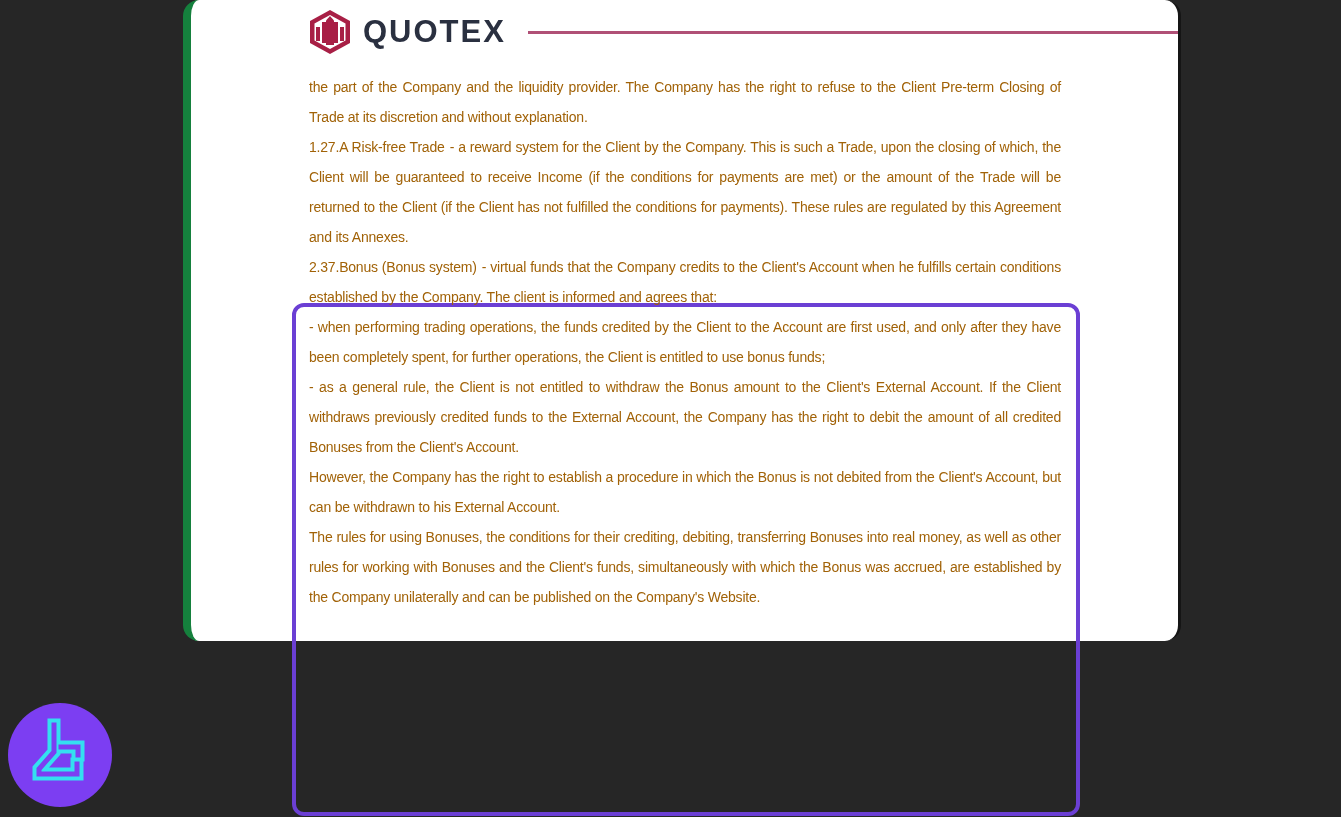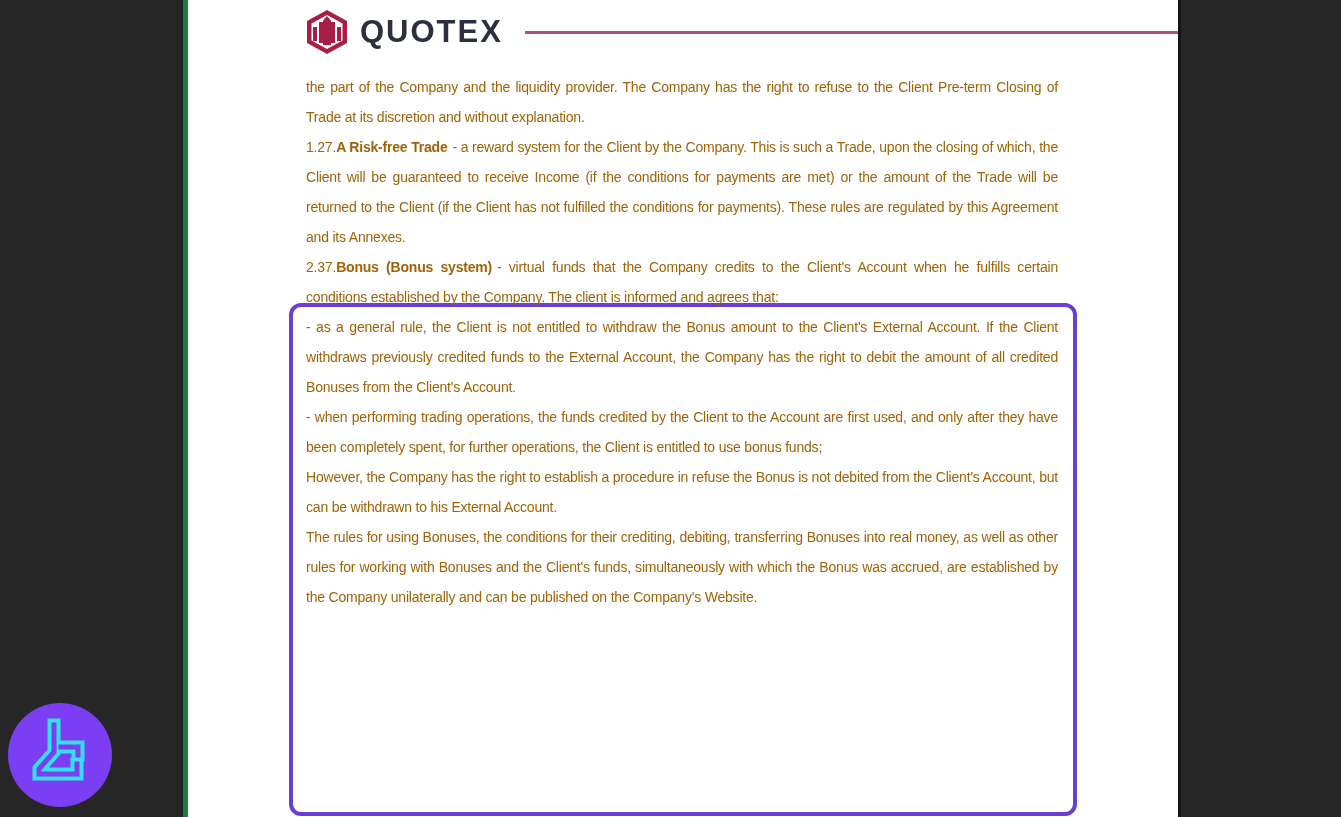--- a/index.html
+++ b/index.html
@@ -1,38 +1,38 @@
 <!DOCTYPE html>
 <html><head>
 <meta charset="utf-8">
 <style>
   * { margin:0; padding:0; box-sizing:border-box; }
   html,body { width:1341px; height:817px; overflow:hidden; background:#262626;
               font-family:"Liberation Sans","DejaVu Sans",sans-serif; }
   .stage { position:relative; width:1341px; height:817px; background:#262626; }
 
   
-  .page { position:absolute; left:183px; top:0; width:998px; height:817px;
-          background:#ffffff; border-left:5px solid #15803d; border-right:3px solid #151515; }
+  .page { position:absolute; left:183px; top:0; width:998px; height:641px;
+          background:#ffffff; border-left:8px solid #15803d; border-right:3px solid #151515;border-radius:16px; }
 
   
   .brand-row { position:absolute; left:117px; right:0; top:8px; height:48px;
                display:flex; align-items:center; }
   .brand-icon { width:44px; height:46px; flex:0 0 auto; }
   .brand-word { font-size:31px; font-weight:bold; letter-spacing:2px;
                 margin-left:11px; line-height:46px; }
   .brand-rule { flex:1 1 auto; height:3px; margin-left:22px; }
 
   
   .content { position:absolute; left:118px; top:72px; width:752px; z-index:2;
              font-size:14px; line-height:30px; letter-spacing:-0.2px;
              color:#a16207; }
   .content p { margin:0; text-align:justify; }
   .num  { }
-  .term { font-weight:bold; margin-right:5px; }
+  .term { font-weight:normal; margin-right:5px; }
 
   
   .hl-box { position:absolute; left:101px; top:303px; width:788px; height:513px;
             border:4px solid #6b3fd4; border-radius:12px; z-index:1; background:transparent; }
 
   
   .badge { position:absolute; left:8px; top:703px; width:104px; height:104px; z-index:3; }
 </style>
 </head>
 <body>
@@ -54,23 +54,23 @@
       <div class="brand-word" style="color:#2a3040">QUOTEX</div>
       <div class="brand-rule" style="background:#b05076"></div>
     </div>
 
     <div class="hl-box"></div>
 
     <div class="content">
       <p><span>the part of the Company and the liquidity provider. The Company has the right to refuse to the Client Pre-term Closing of Trade at its discretion and without explanation.</span></p>
       <p><span class="num">1.27.</span><span class="term">A Risk-free Trade</span><span>- a reward system for the Client by the Company. This is such a Trade, upon the closing of which, the Client will be guaranteed to receive Income (if the conditions for payments are met) or the amount of the Trade will be returned to the Client (if the Client has not fulfilled the conditions for payments). These rules are regulated by this Agreement and its Annexes.</span></p>
       <p><span class="num">2.37.</span><span class="term">Bonus (Bonus system)</span><span>- virtual funds that the Company credits to the Client's Account when he fulfills certain conditions established by the Company. The client is informed and agrees that:</span></p>
+      <p><span>- when performing trading operations, the funds credited by the Client to the Account are first used, and only after they have been completely spent, for further operations, the Client is entitled to use bonus funds;</span></p>
       <p><span>- as a general rule, the Client is not entitled to withdraw the Bonus amount to the Client's External Account. If the Client withdraws previously credited funds to the External Account, the Company has the right to debit the amount of all credited Bonuses from the Client's Account.</span></p>
-      <p><span>- when performing trading operations, the funds credited by the Client to the Account are first used, and only after they have been completely spent, for further operations, the Client is entitled to use bonus funds;</span></p>
-      <p><span>However, the Company has the right to establish a procedure in refuse the Bonus is not debited from the Client's Account, but can be withdrawn to his External Account.</span></p>
+      <p><span>However, the Company has the right to establish a procedure in which the Bonus is not debited from the Client's Account, but can be withdrawn to his External Account.</span></p>
       <p><span>The rules for using Bonuses, the conditions for their crediting, debiting, transferring Bonuses into real money, as well as other rules for working with Bonuses and the Client's funds, simultaneously with which the Bonus was accrued, are established by the Company unilaterally and can be published on the Company's Website.</span></p>
     </div>
 
   </div>
 
   <svg class="badge" viewBox="0 0 104 104" aria-hidden="true">
     <circle cx="52" cy="52" r="52" fill="#7c3ef2"></circle>
     <g fill="none" stroke-linejoin="miter" stroke-linecap="square">
       <path d="M46,22 V49 L31,66 V71 H69 V61" stroke="#34dff0" stroke-width="13"></path>
       <path d="M53,44 H70 V52" stroke="#34dff0" stroke-width="13"></path>

